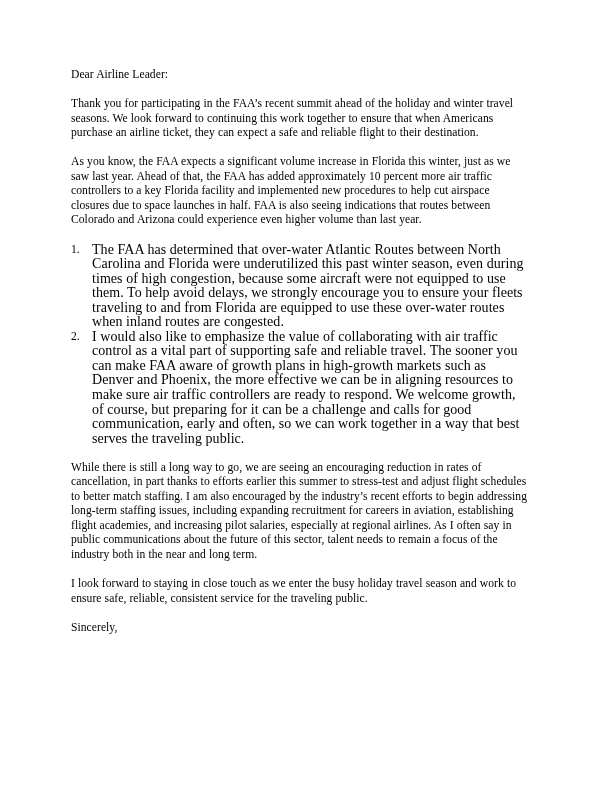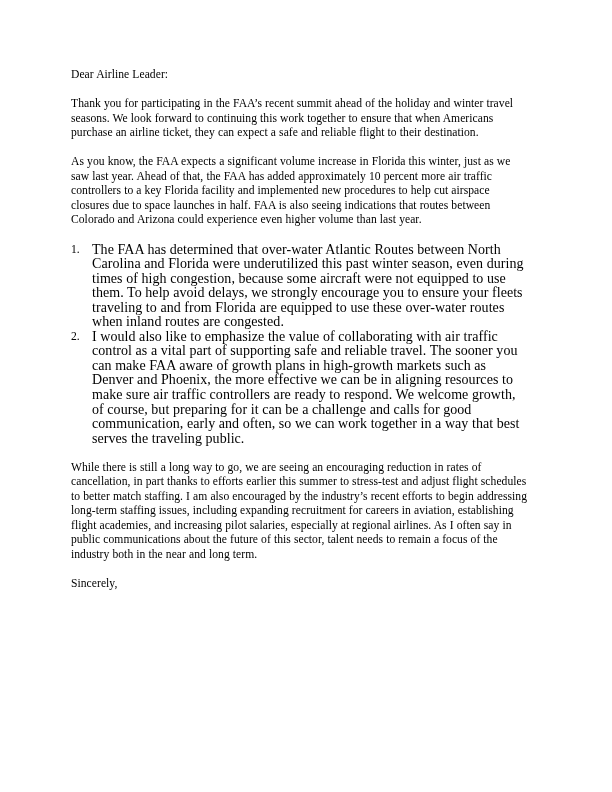--- a/index.html
+++ b/index.html
@@ -82,17 +82,18 @@
     <p class="para">As you know, the FAA expects a significant volume increase in Florida this winter, just as we saw last year. Ahead of that, the FAA has added approximately 10 percent more air traffic controllers to a key Florida facility and implemented new procedures to help cut airspace closures due to space launches in half. FAA is also seeing indications that routes between Colorado and Arizona could experience even higher volume than last year.</p>
 
 
     <ol class="numbered-list">
       <li>The FAA has determined that over-water Atlantic Routes between North Carolina and Florida were underutilized this past winter season, even during times of high congestion, because some aircraft were not equipped to use them. To help avoid delays, we strongly encourage you to ensure your fleets traveling to and from Florida are equipped to use these over-water routes when inland routes are congested.</li>
       <li>I would also like to emphasize the value of collaborating with air traffic control as a vital part of supporting safe and reliable travel. The sooner you can make FAA aware of growth plans in high-growth markets such as Denver and Phoenix, the more effective we can be in aligning resources to make sure air traffic controllers are ready to respond. We welcome growth, of course, but preparing for it can be a challenge and calls for good communication, early and often, so we can work together in a way that best serves the traveling public.</li>
     </ol>
 
     <p class="para">While there is still a long way to go, we are seeing an encouraging reduction in rates of cancellation, in part thanks to efforts earlier this summer to stress-test and adjust flight schedules to better match staffing. I am also encouraged by the industry’s recent efforts to begin addressing long-term staffing issues, including expanding recruitment for careers in aviation, establishing flight academies, and increasing pilot salaries, especially at regional airlines. As I often say in public communications about the future of this sector, talent needs to remain a focus of the industry both in the near and long term.</p>
 
+    <p class="para">I look forward to staying in close touch as we enter the busy holiday travel season and work to ensure safe, reliable, consistent service for the traveling public.</p>
 
     <p class="para closing">Sincerely,</p>
 
   </div>
 </div>
 
 </body></html>

